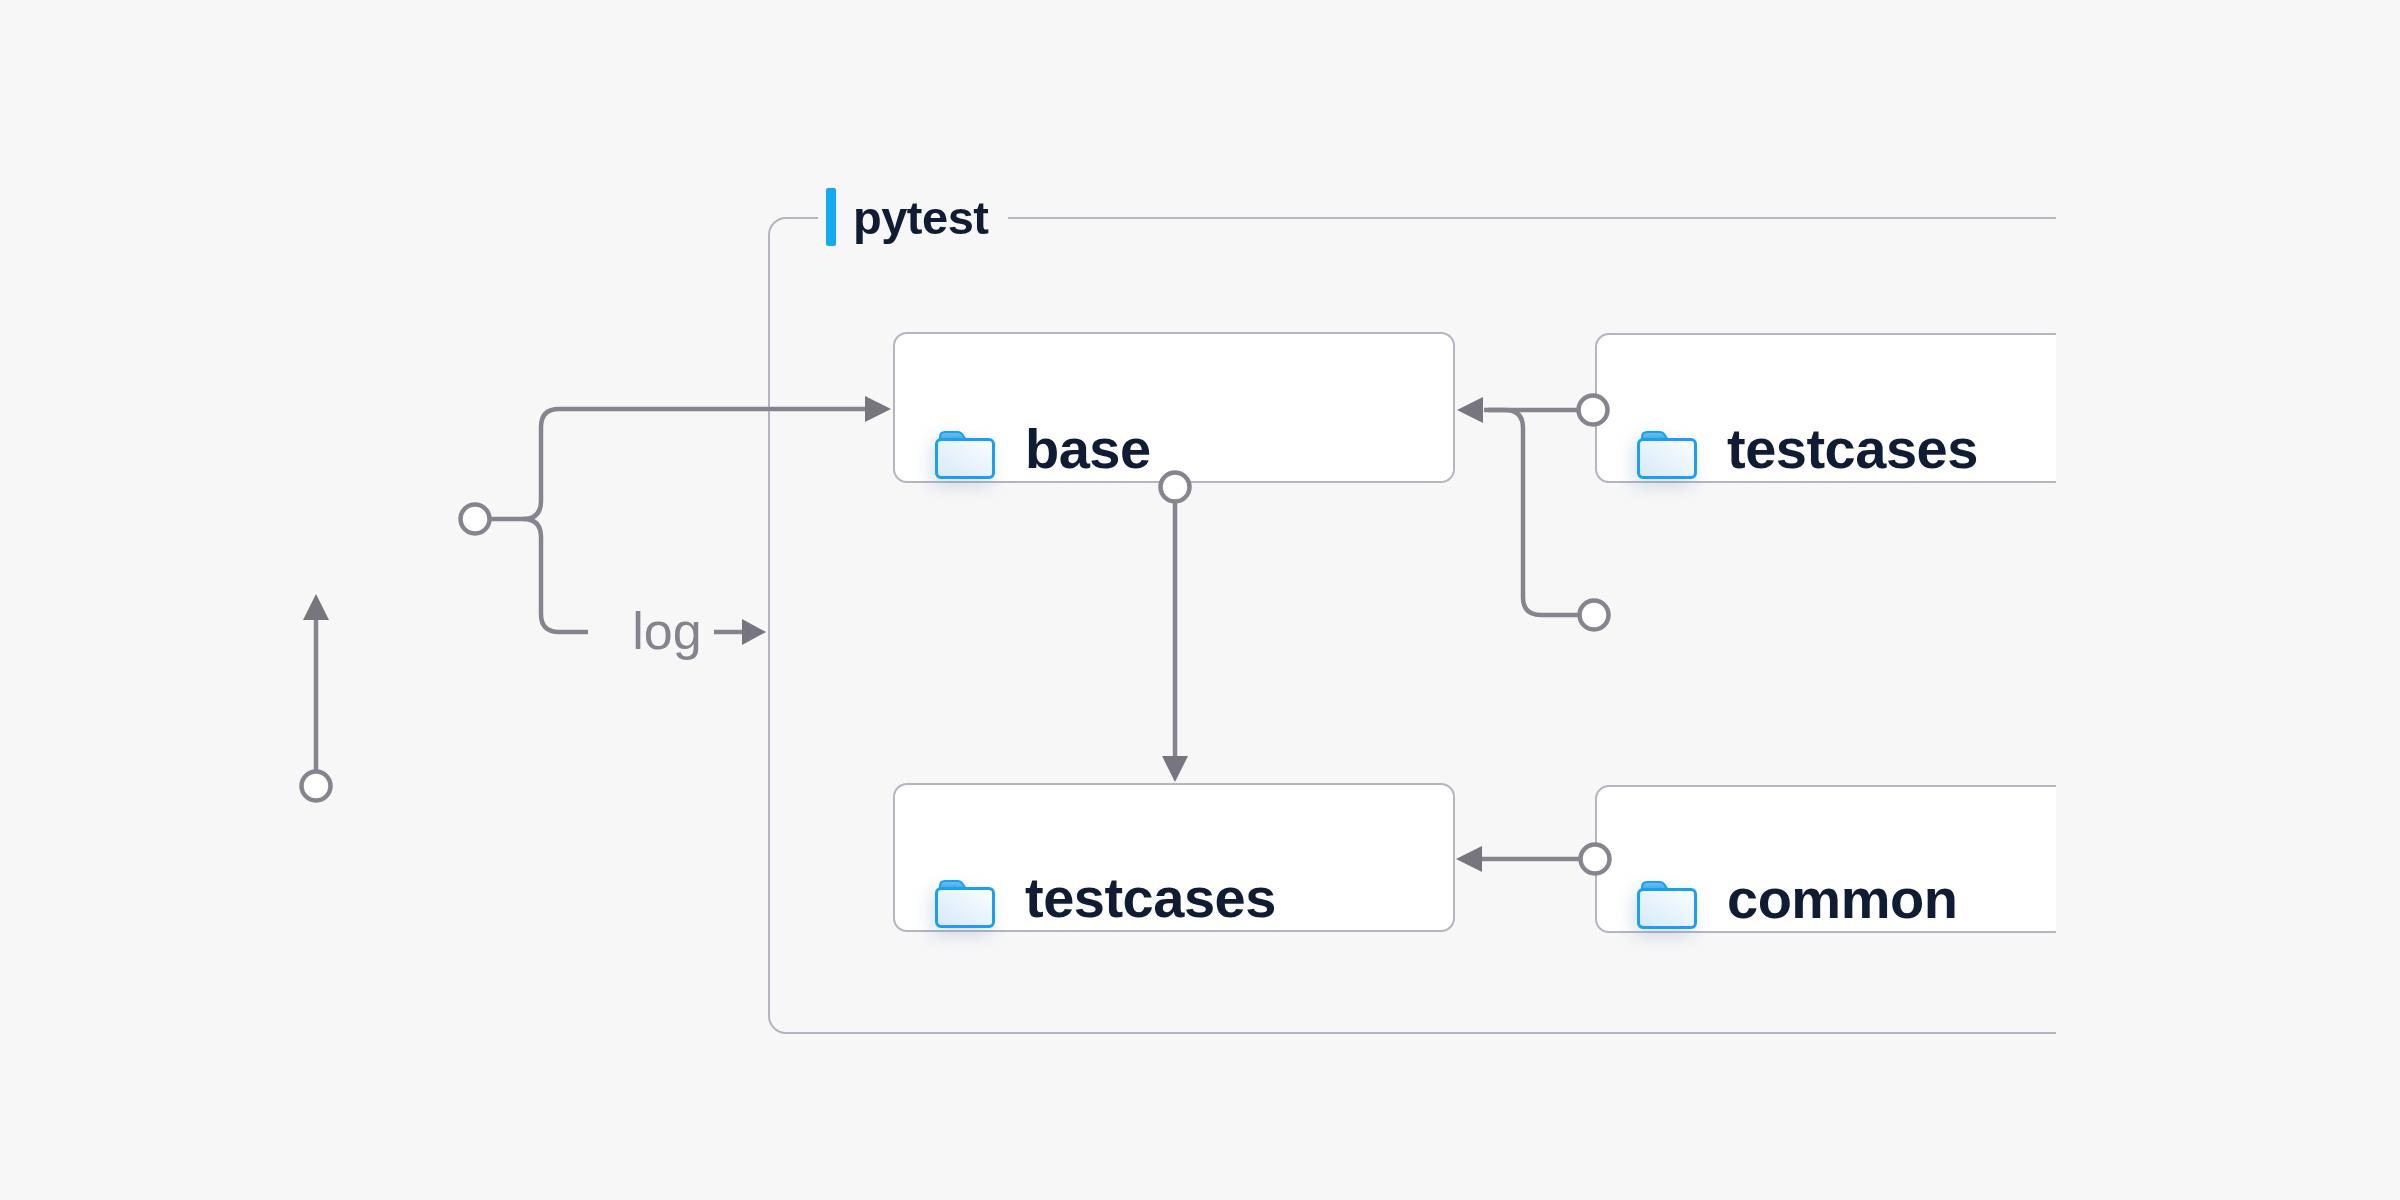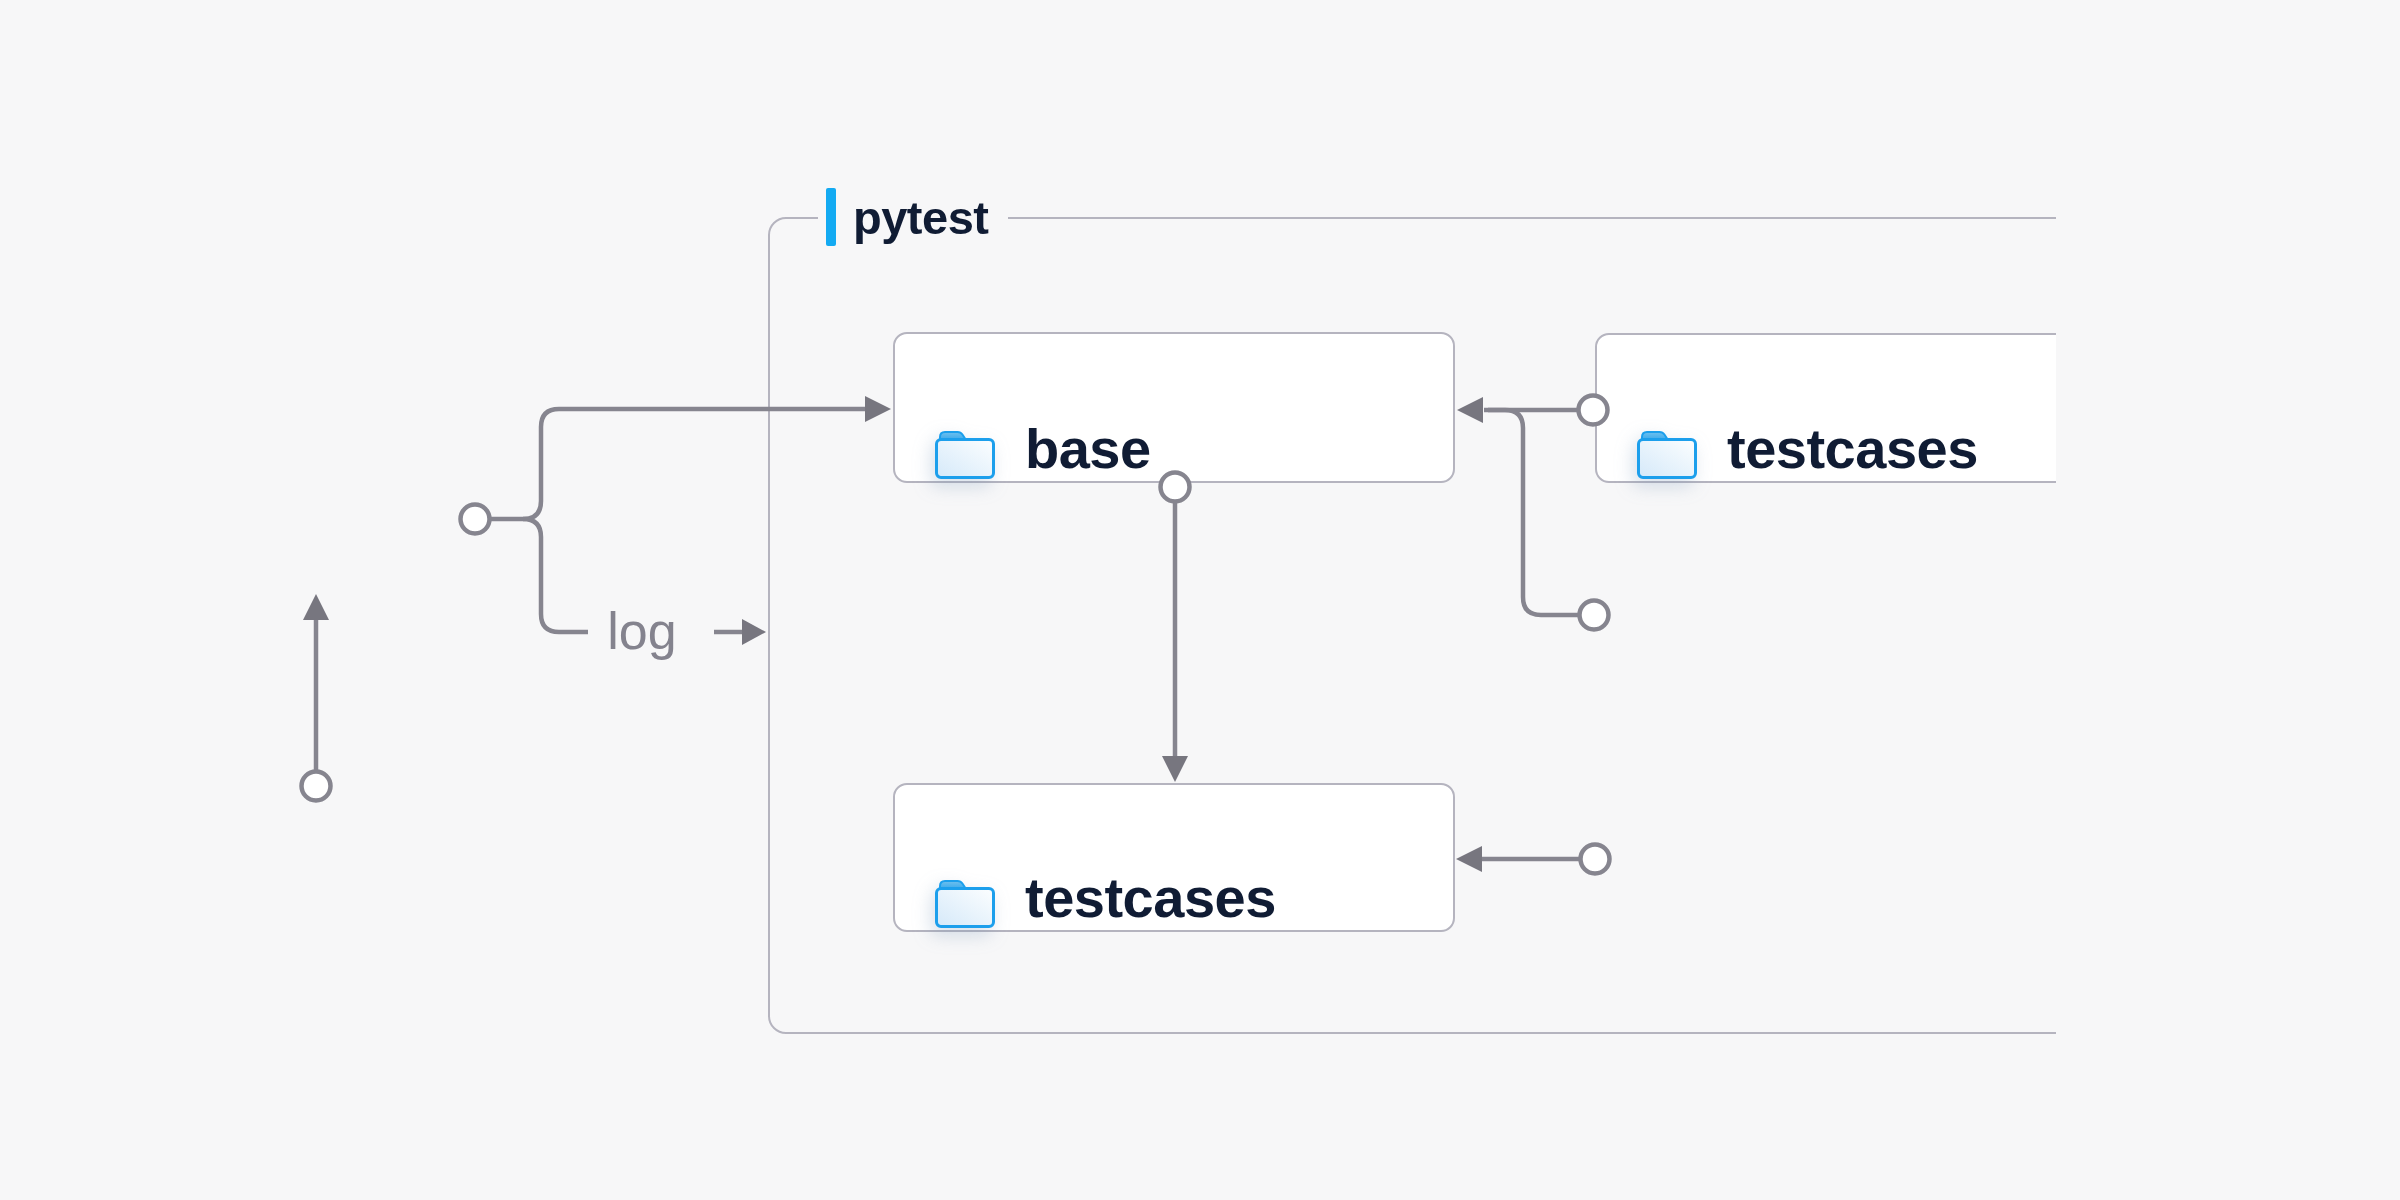--- a/index.html
+++ b/index.html
@@ -80,20 +80,26 @@
   </div>
 
   <div class="node" style="left:1595px;top:333px;width:558px;height:150px">
     <svg class="folder">
         <use href="#sym-folder"></use>
       </svg>
     <span class="node-label">testcases</span>
   </div>
 
 
+  <div class="node" style="left:1595px;top:785px;width:558px;height:148px">
+    <svg class="folder">
+        <use href="#sym-folder"></use>
+      </svg>
+    <span class="node-label">common</span>
+  </div>
 
   <svg class="wires" viewBox="0 0 2400 1200">
 
     <path class="wire" d="M316 771 L316 618"></path>
     <polygon class="head" points="316,594 303,620 329,620"></polygon>
 
     <path class="wire" d="M490 519 L523 519 Q541 519 541 501 L541 427 Q541 409 559 409 L866 409"></path>
     <polygon class="head" points="891,409 865,396 865,422"></polygon>
 
     <path class="wire" d="M523 519 Q541 519 541 537 L541 614 Q541 632 559 632 L588 632"></path>
@@ -112,15 +118,15 @@
     <polygon class="head" points="1456,859 1482,846 1482,872"></polygon>
 
     <circle class="port" cx="475" cy="519" r="14.5"></circle>
     <circle class="port" cx="316" cy="786" r="14.5"></circle>
     <circle class="port" cx="1175" cy="487" r="14.5"></circle>
     <circle class="port" cx="1593" cy="410" r="14.5"></circle>
     <circle class="port" cx="1594" cy="615" r="14.5"></circle>
     <circle class="port" cx="1595" cy="859" r="14.5"></circle>
   </svg>
 
-  <div class="edge-label" style="left:642px;top:631px">log</div>
+  <div class="edge-label" style="left:667px;top:631px">log</div>
 
 </div>
 
 </body></html>

